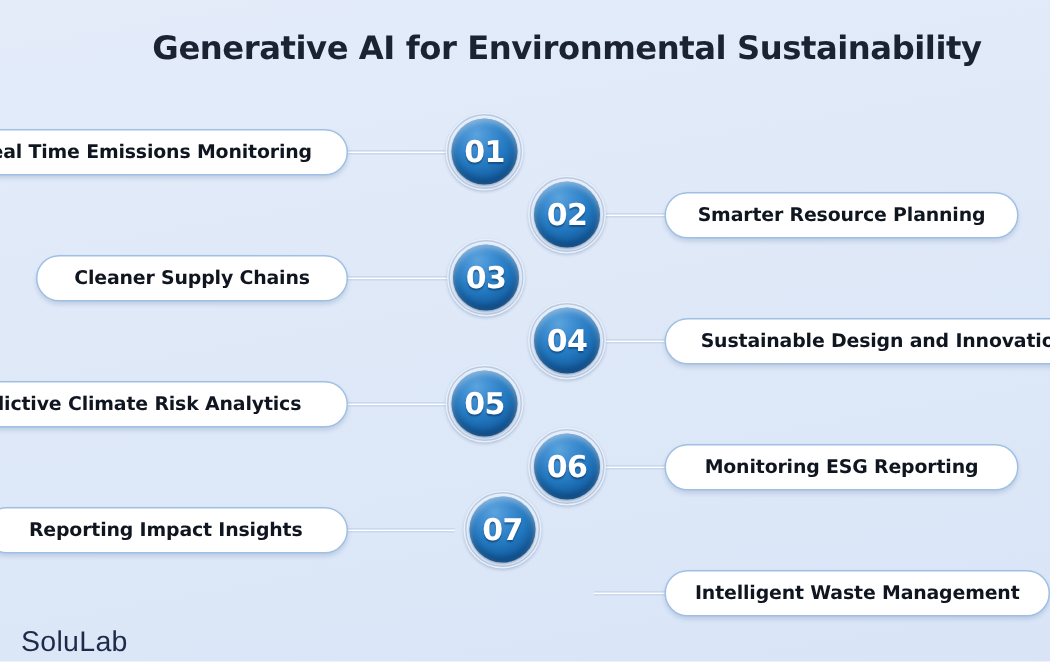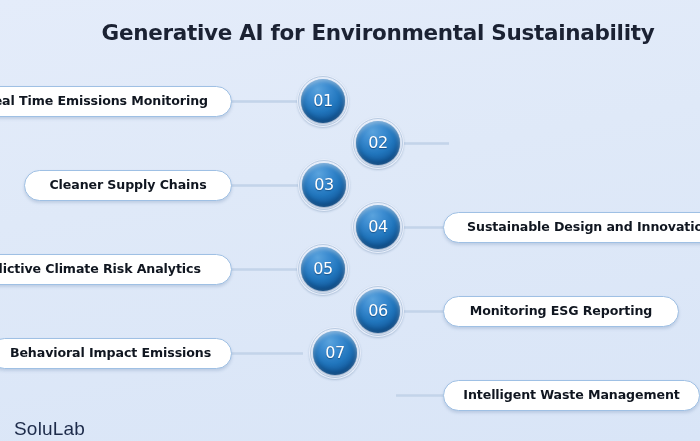--- a/index.html
+++ b/index.html
@@ -103,22 +103,22 @@
       inset 0 2px 4px rgba(255,255,255,0.45),
       inset 0 -3px 6px rgba(4, 48, 90, 0.55),
       0 1px 2px rgba(30, 70, 120, 0.45);
     display: flex;
     align-items: center;
     justify-content: center;
     box-sizing: border-box;
   }
   .badge-num {
     font-family: "DejaVu Sans", sans-serif;
-    font-size: 16px;
-    font-weight: normal;
+    font-size: 20px;
+    font-weight: bold;
     color: #ffffff;
     letter-spacing: -0.5px;
     text-shadow: 0 1px 1px rgba(10, 50, 95, 0.55);
     line-height: 1;
   }
 
   
   .pill {
     position: absolute;
     top: 11px;
@@ -156,20 +156,23 @@
           <span class="pill-text">Real Time Emissions Monitoring</span>
         </div>
         <div class="badge" style="left: 297px;">
           <div class="badge-inner">
             <span class="badge-num">01</span>
           </div>
         </div>
       </div>
       <div class="row" style="top: 117px;">
         <div class="connector" style="left: 396px; width: 53px;"></div>
+        <div class="pill" style="left: 443px; width: 236px;">
+          <span class="pill-text">Smarter Resource Planning</span>
+        </div>
         <div class="badge" style="left: 352px;">
           <div class="badge-inner">
             <span class="badge-num">02</span>
           </div>
         </div>
       </div>
       <div class="row" style="top: 159px;">
         <div class="connector" style="left: 226px; width: 77px;"></div>
         <div class="pill" style="left: 24px; width: 208px;">
           <span class="pill-text">Cleaner Supply Chains</span>
@@ -209,21 +212,21 @@
         </div>
         <div class="badge" style="left: 352px;">
           <div class="badge-inner">
             <span class="badge-num">06</span>
           </div>
         </div>
       </div>
       <div class="row" style="top: 327px;">
         <div class="connector" style="left: 226px; width: 77px;"></div>
         <div class="pill" style="left: -11px; width: 243px;">
-          <span class="pill-text">Behavioral Impact Emissions</span>
+          <span class="pill-text">Reporting Impact Insights</span>
         </div>
         <div class="badge" style="left: 309px;">
           <div class="badge-inner">
             <span class="badge-num">07</span>
           </div>
         </div>
       </div>
       <div class="row" style="top: 369px;">
         <div class="connector" style="left: 396px; width: 53px;"></div>
         <div class="pill" style="left: 443px; width: 257px;">

